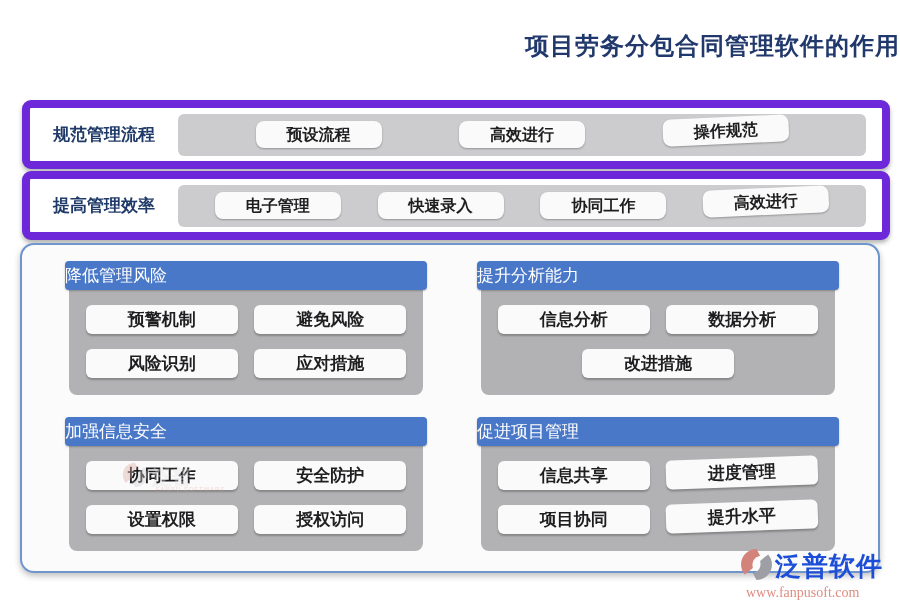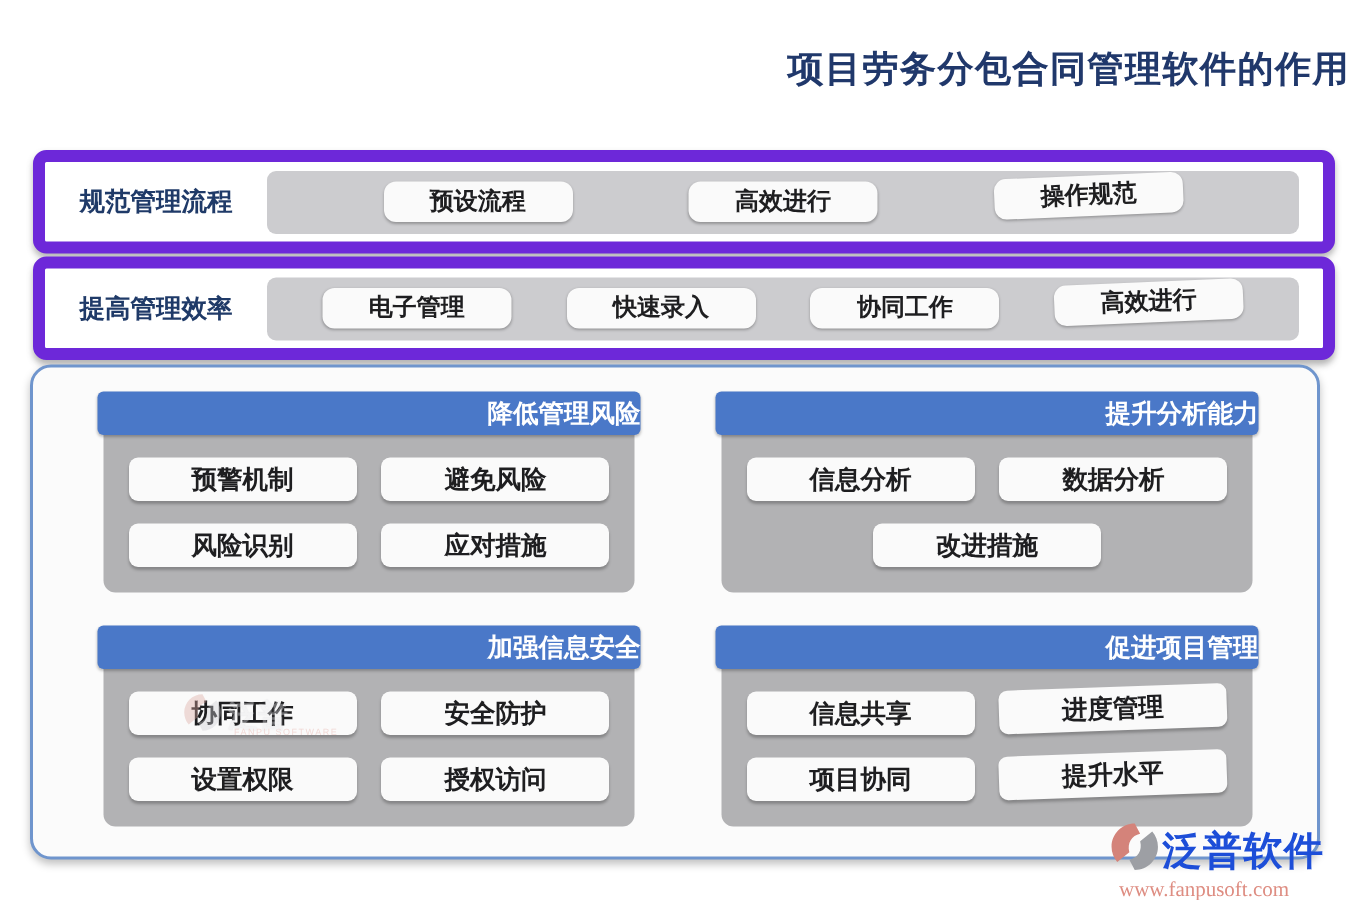--- a/index.html
+++ b/index.html
@@ -46,22 +46,22 @@
     box-shadow:0 3px 6px rgba(0,0,0,.25);
   }
   .benefit-card{position:absolute;width:362px;height:134px;}
   .card-0{left:43px;top:16px;}
   .card-1{left:455px;top:16px;}
   .card-2{left:43px;top:172px;}
   .card-3{left:455px;top:172px;}
   .card-header{
     position:absolute;left:0;right:0;top:0;height:29px;z-index:2;
     background:#4a78c8;border-radius:4px;
-    text-align:right;line-height:29px;
-    font-size:17px;font-weight:bold;color:#ffffff;
+    text-align:left;line-height:29px;
+    font-size:17px;font-weight:normal;color:#ffffff;
     box-shadow:0 1px 2px rgba(0,0,0,.25);
   }
   .card-body{
     position:absolute;left:4px;right:4px;top:27px;bottom:0;z-index:1;
     background:#b2b2b4;border-radius:0 0 8px 8px;
     display:flex;flex-wrap:wrap;justify-content:space-evenly;
     align-content:flex-start;padding-top:17px;box-sizing:border-box;
   }
   .card-chip{
     width:152px;height:29px;line-height:29px;margin-bottom:15px;

